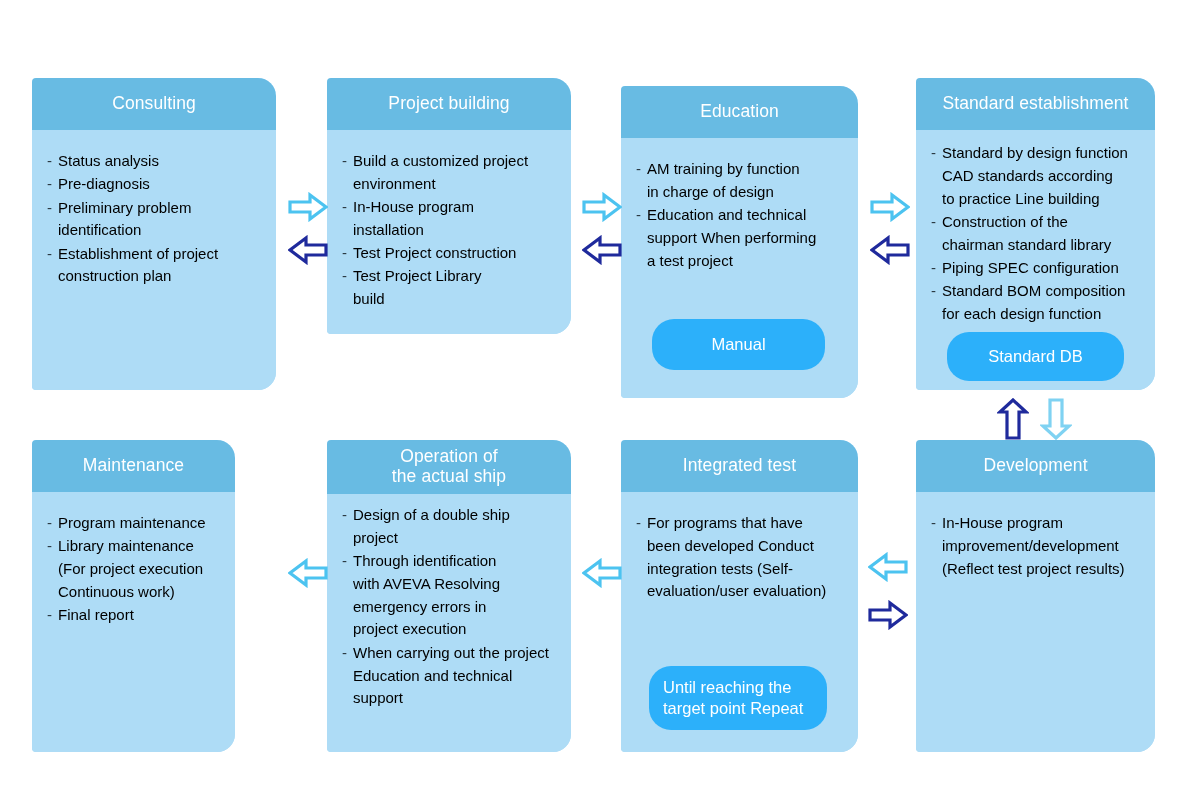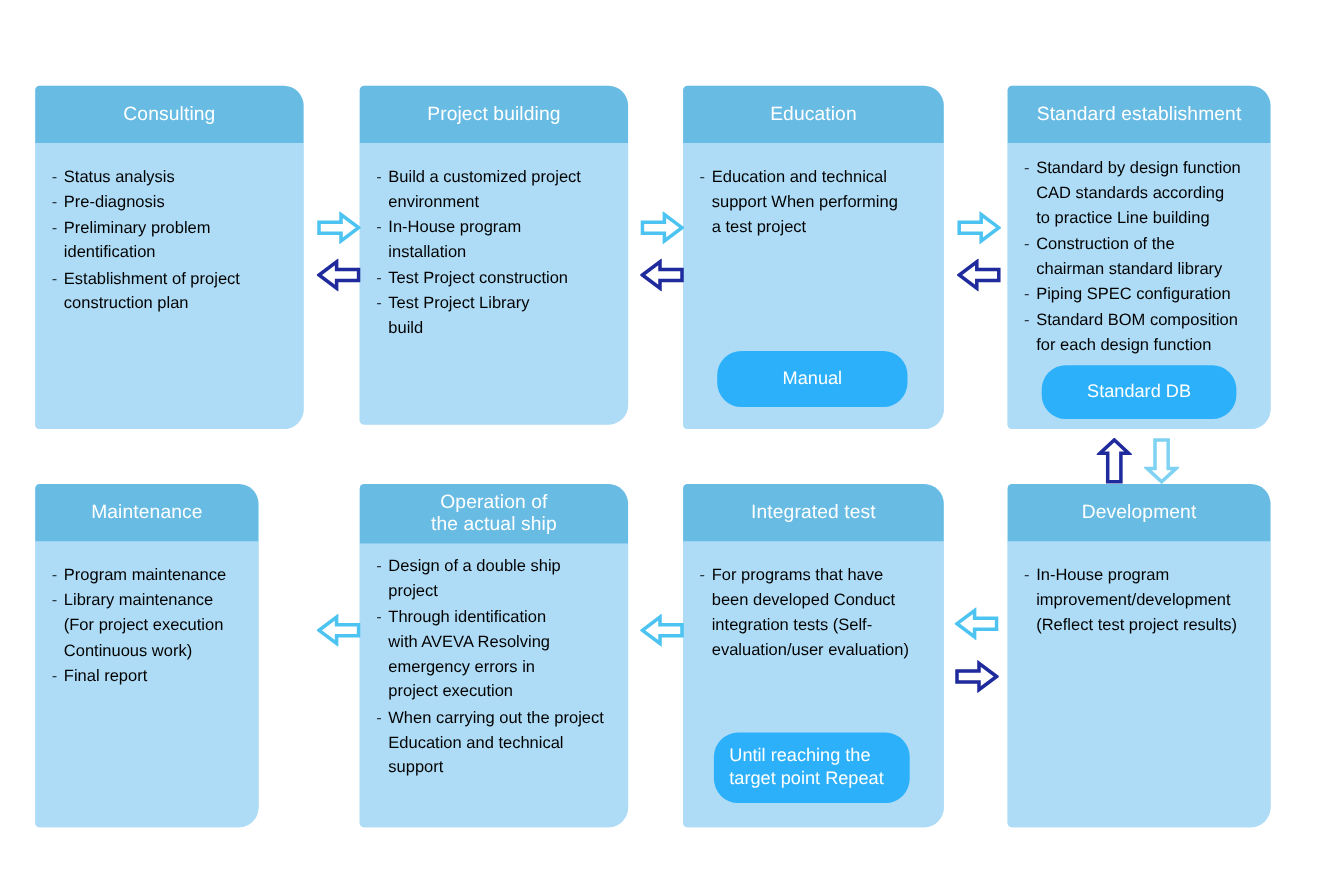--- a/index.html
+++ b/index.html
@@ -102,22 +102,22 @@
   }
 
   
   .arrow {
     position: absolute;
   }
   .arrow svg { display: block; }
 
   
   #card-consulting      { left: 32px;  top: 78px;  width: 244px; height: 312px; }
-  #card-project         { left: 327px; top: 78px;  width: 244px; height: 308px; }
-  #card-education       { left: 621px; top: 78px;  width: 237px; height: 312px; }
+  #card-project         { left: 327px; top: 78px;  width: 244px; height: 256px; }
+  #card-education       { left: 621px; top: 86px;  width: 237px; height: 312px; }
   #card-standard        { left: 916px; top: 78px;  width: 239px; height: 312px; }
   #card-maintenance     { left: 32px;  top: 440px; width: 203px; height: 312px; }
   #card-operation       { left: 327px; top: 440px; width: 244px); height: 312px; }
   #card-operation       { left: 327px; top: 440px; width: 244px; height: 312px; }
   #card-integrated      { left: 621px; top: 440px; width: 237px; height: 312px; }
   #card-development     { left: 916px; top: 440px; width: 239px; height: 312px; }
 
   
   #pill-manual     { left: 652px; top: 319px; width: 173px; height: 51px; }
   #pill-standarddb { left: 947px; top: 332px; width: 177px; height: 49px; }
@@ -177,20 +177,22 @@
         </ul>
       </div>
     </div>
   </div>
 
   <div class="card" id="card-education">
     <div class="card-inner">
       <div class="card-header">Education</div>
       <div class="card-body">
         <ul class="bullets">
+          <li>AM training by function
+in charge of design</li>
           <li>Education and technical
 support When performing
 a test project</li>
         </ul>
       </div>
     </div>
   </div>
 
   <div class="card" id="card-standard">
     <div class="card-inner">

